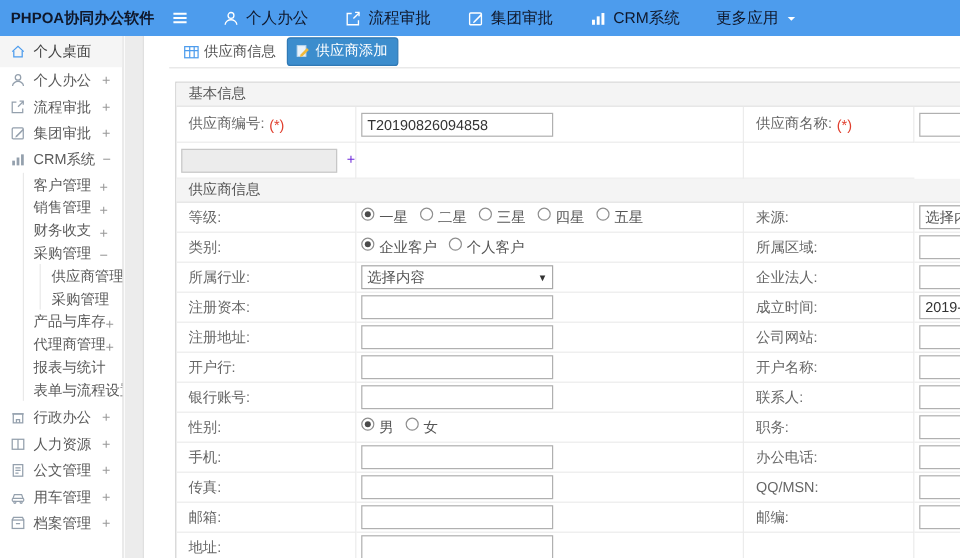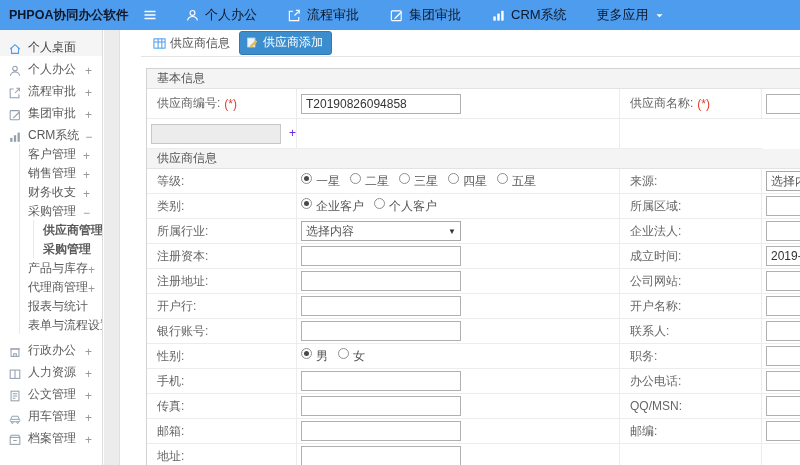--- a/index.html
+++ b/index.html
@@ -15,30 +15,30 @@
   .hamburger { margin-left:14px; cursor:pointer; display:flex; align-items:center; }
   .topnav { display:flex; align-items:center; margin-left:12px; }
   .topnav-item { display:flex; align-items:center; gap:5px; padding:0 15px; height:30px;
     font-size:13px; cursor:pointer; white-space:nowrap; }
   .topnav-item svg { display:block; }
   
   .sidebar { position:absolute; top:30px; left:0; width:103px; height:435px;
     background:#fff; border-right:1px solid #ddd; overflow:hidden; }
   .strip { position:absolute; top:30px; left:104px; width:16px; height:435px;
     background:#ececec; border-right:1px solid #e0e0e0; }
-  .side-item { display:flex; align-items:flex-end; gap:6px; height:22px;
+  .side-item { display:flex; align-items:center; gap:6px; height:22px;
     padding:0 10px 0 8px; color:#5a5a5a; cursor:pointer; white-space:nowrap; }
   .side-item.active { height:26px; background:#f5f5f5; color:#444; }
   .side-item svg { color:#94a0ad; flex:0 0 auto; }
   .side-item.active svg { color:#4d9ced; }
   .toggle { margin-left:auto; color:#999; font-size:12px; }
   .submenu { margin-left:19px; border-left:1px solid #e9e9e9; }
   .sub-item { display:flex; align-items:flex-end; height:19px; padding:0 12px 0 8px;
     color:#5a5a5a; cursor:pointer; white-space:nowrap; }
-  .subsub { margin-left:13px; border-left:1px solid #e9e9e9;font-weight:bold; }
+  .subsub { margin-left:13px; border-left:1px solid #e9e9e9; }
   .subsub .sub-item { padding-left:9px; }
   
   .content { position:absolute; top:30px; left:121px; width:679px; height:435px; background:#fff;padding-left:20px; }
   .tabbar { height:27px; border-bottom:1px solid #e4e4e4; display:flex; align-items:center;
     padding-left:12px; gap:9px; }
   .tab-info { display:flex; align-items:center; gap:4px; color:#555; cursor:pointer; }
   .tab-add { display:flex; align-items:center; gap:4px; background:#3c8dcd; color:#fff;
     border:1px solid #3079b5; border-radius:3px; padding:2px 8px 3px 6px; cursor:pointer; }
   
   .form { position:absolute; left:25px; top:38px; width:900px;

